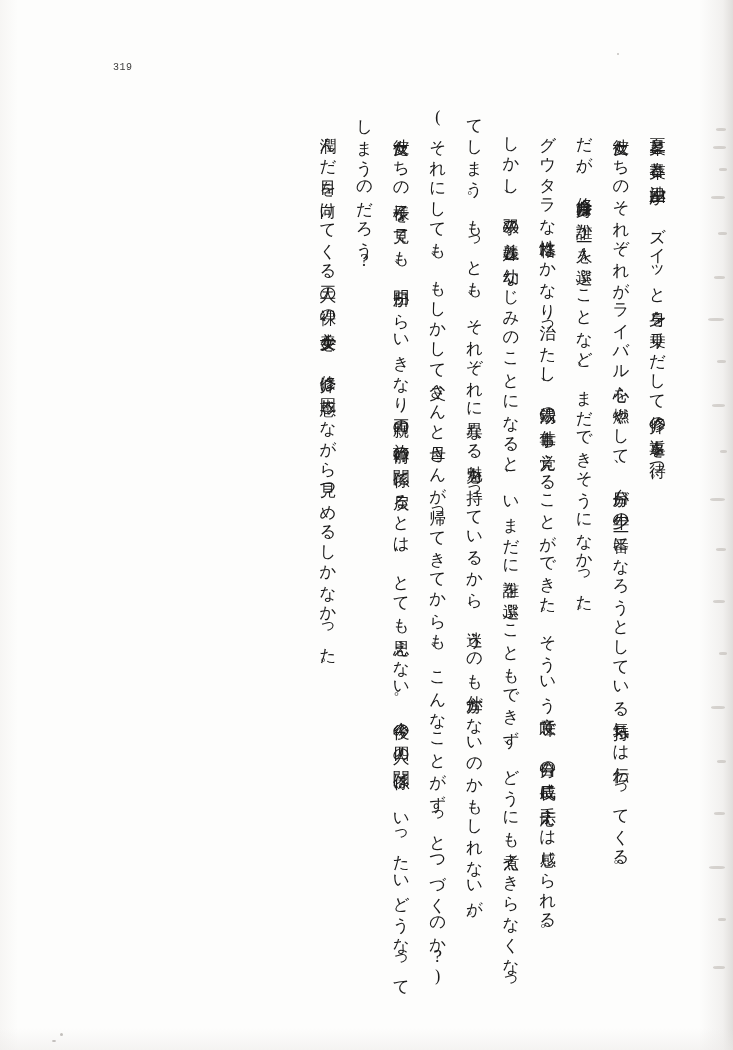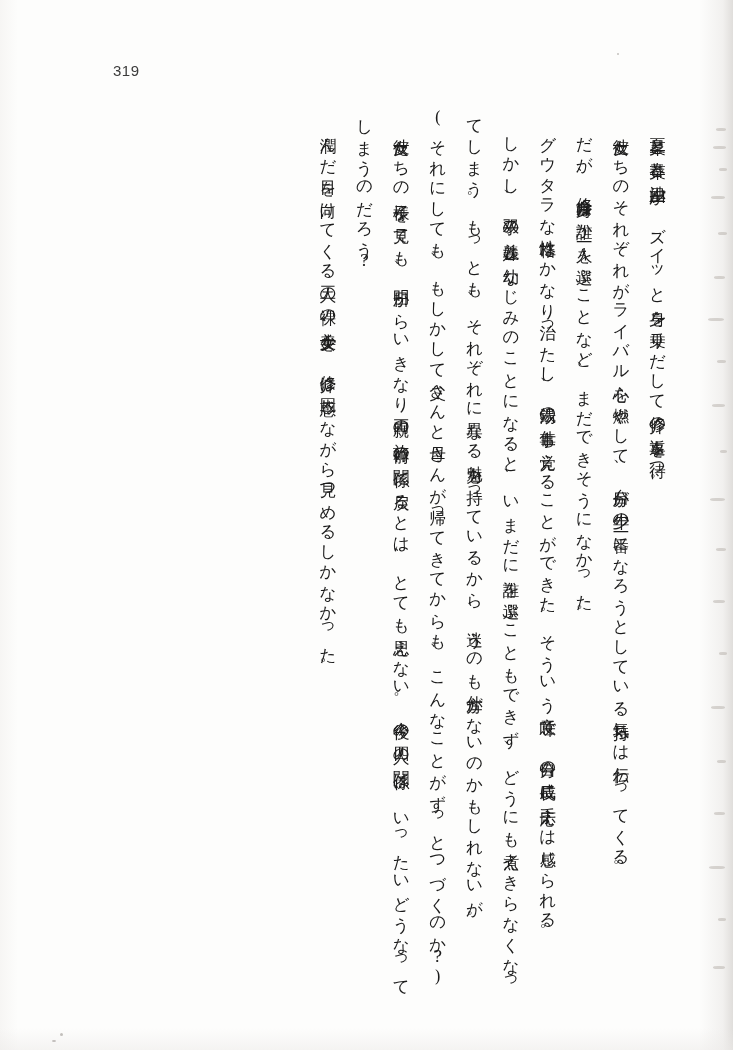--- a/index.html
+++ b/index.html
@@ -56,23 +56,23 @@
     background: #b9b4af;
     opacity: 0.55;
     border-radius: 40%;
     pointer-events: none;
   }
 
   .page-number {
     position: absolute;
     left: 113px;
     top: 62px;
-    font-size: 15px;
+    font-size: 10px;
     color: #3b3b3b;
-    font-family: Liberation Sans, sans-serif;
+    font-family: Liberation Mono, monospace;
     letter-spacing: 0.5px;
   }
 
   .body-text {
     position: absolute;
     top: 108px;
     right: 58px;
     height: 880px;
     writing-mode: vertical-rl;
     text-orientation: upright;

